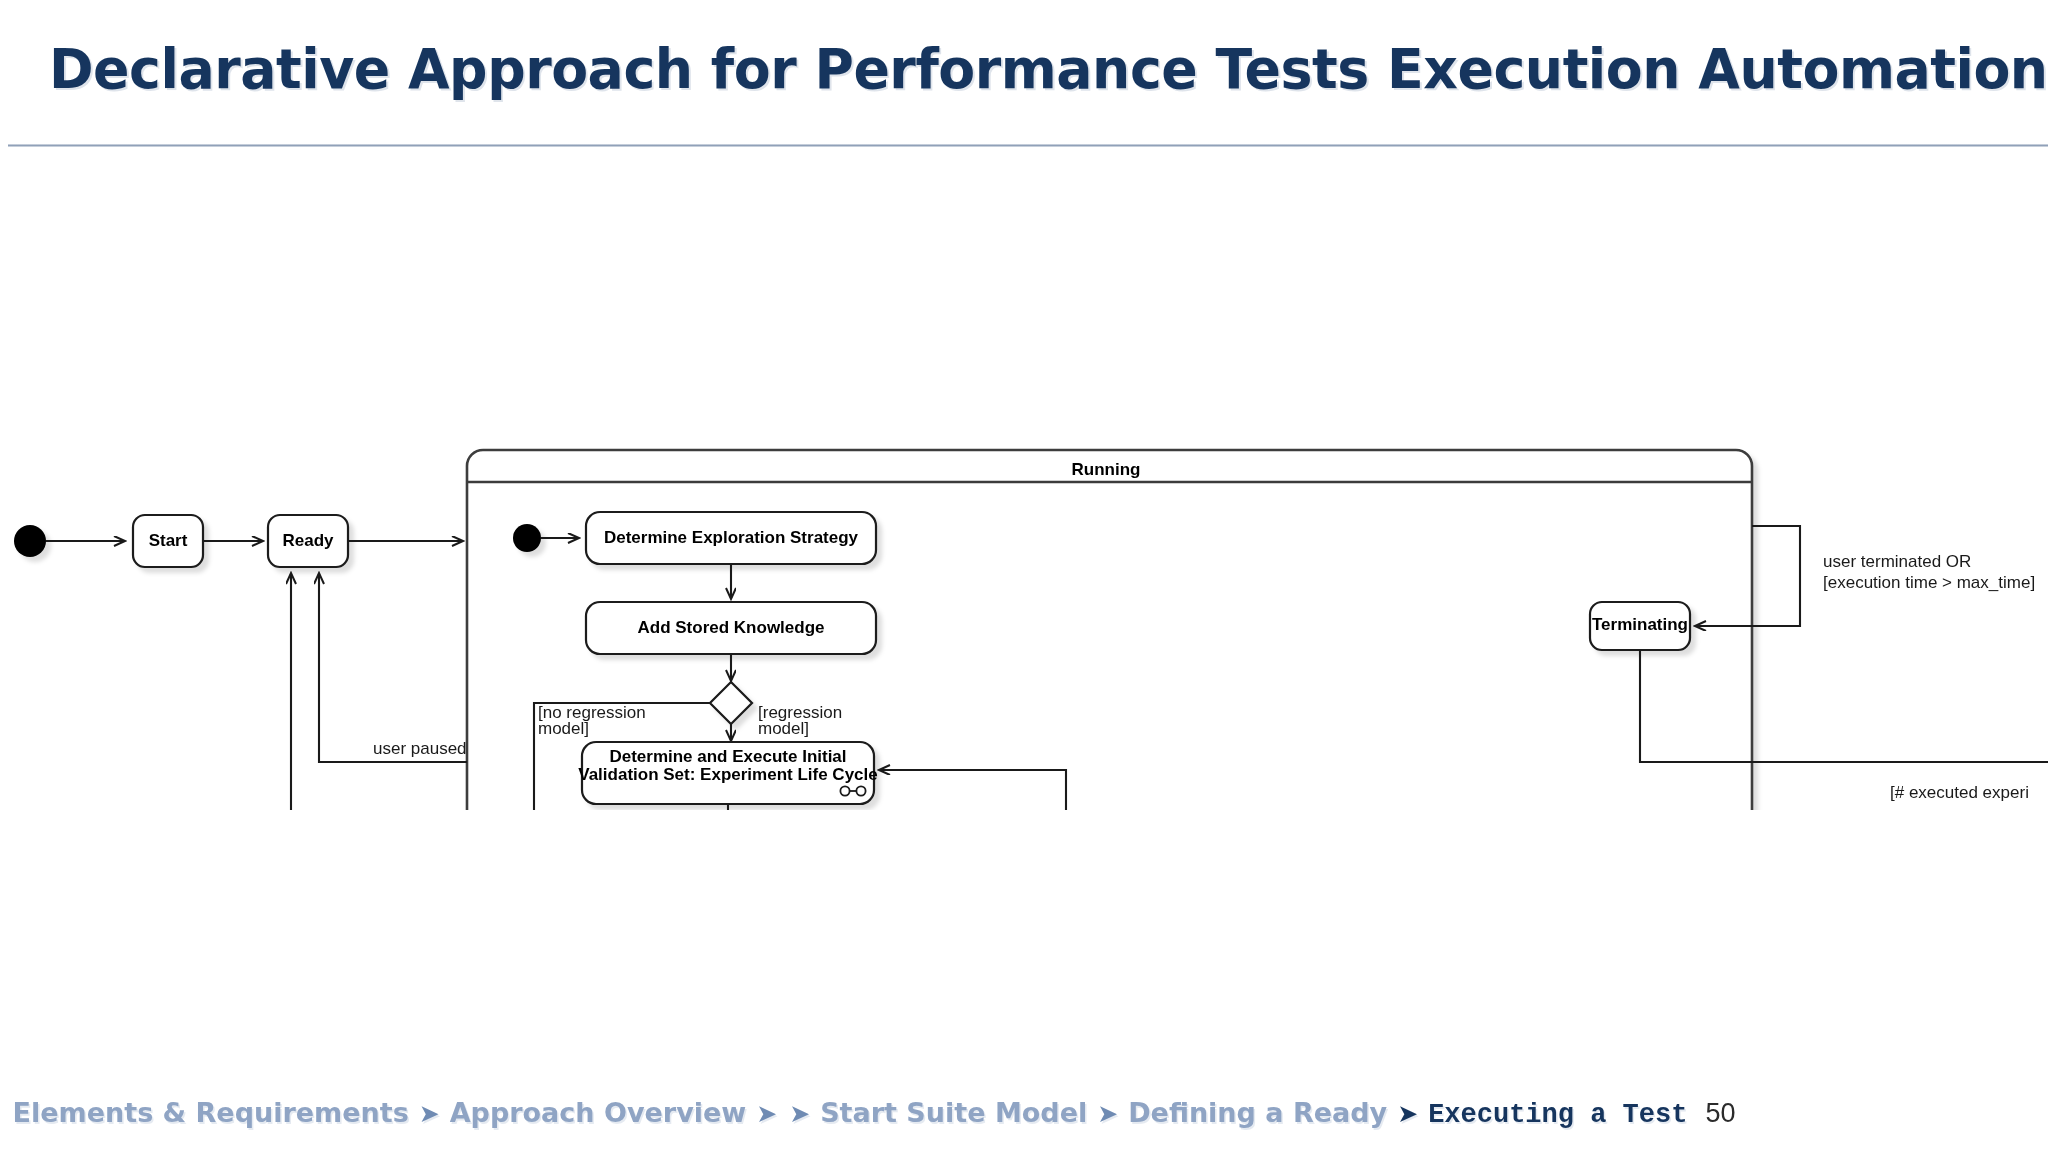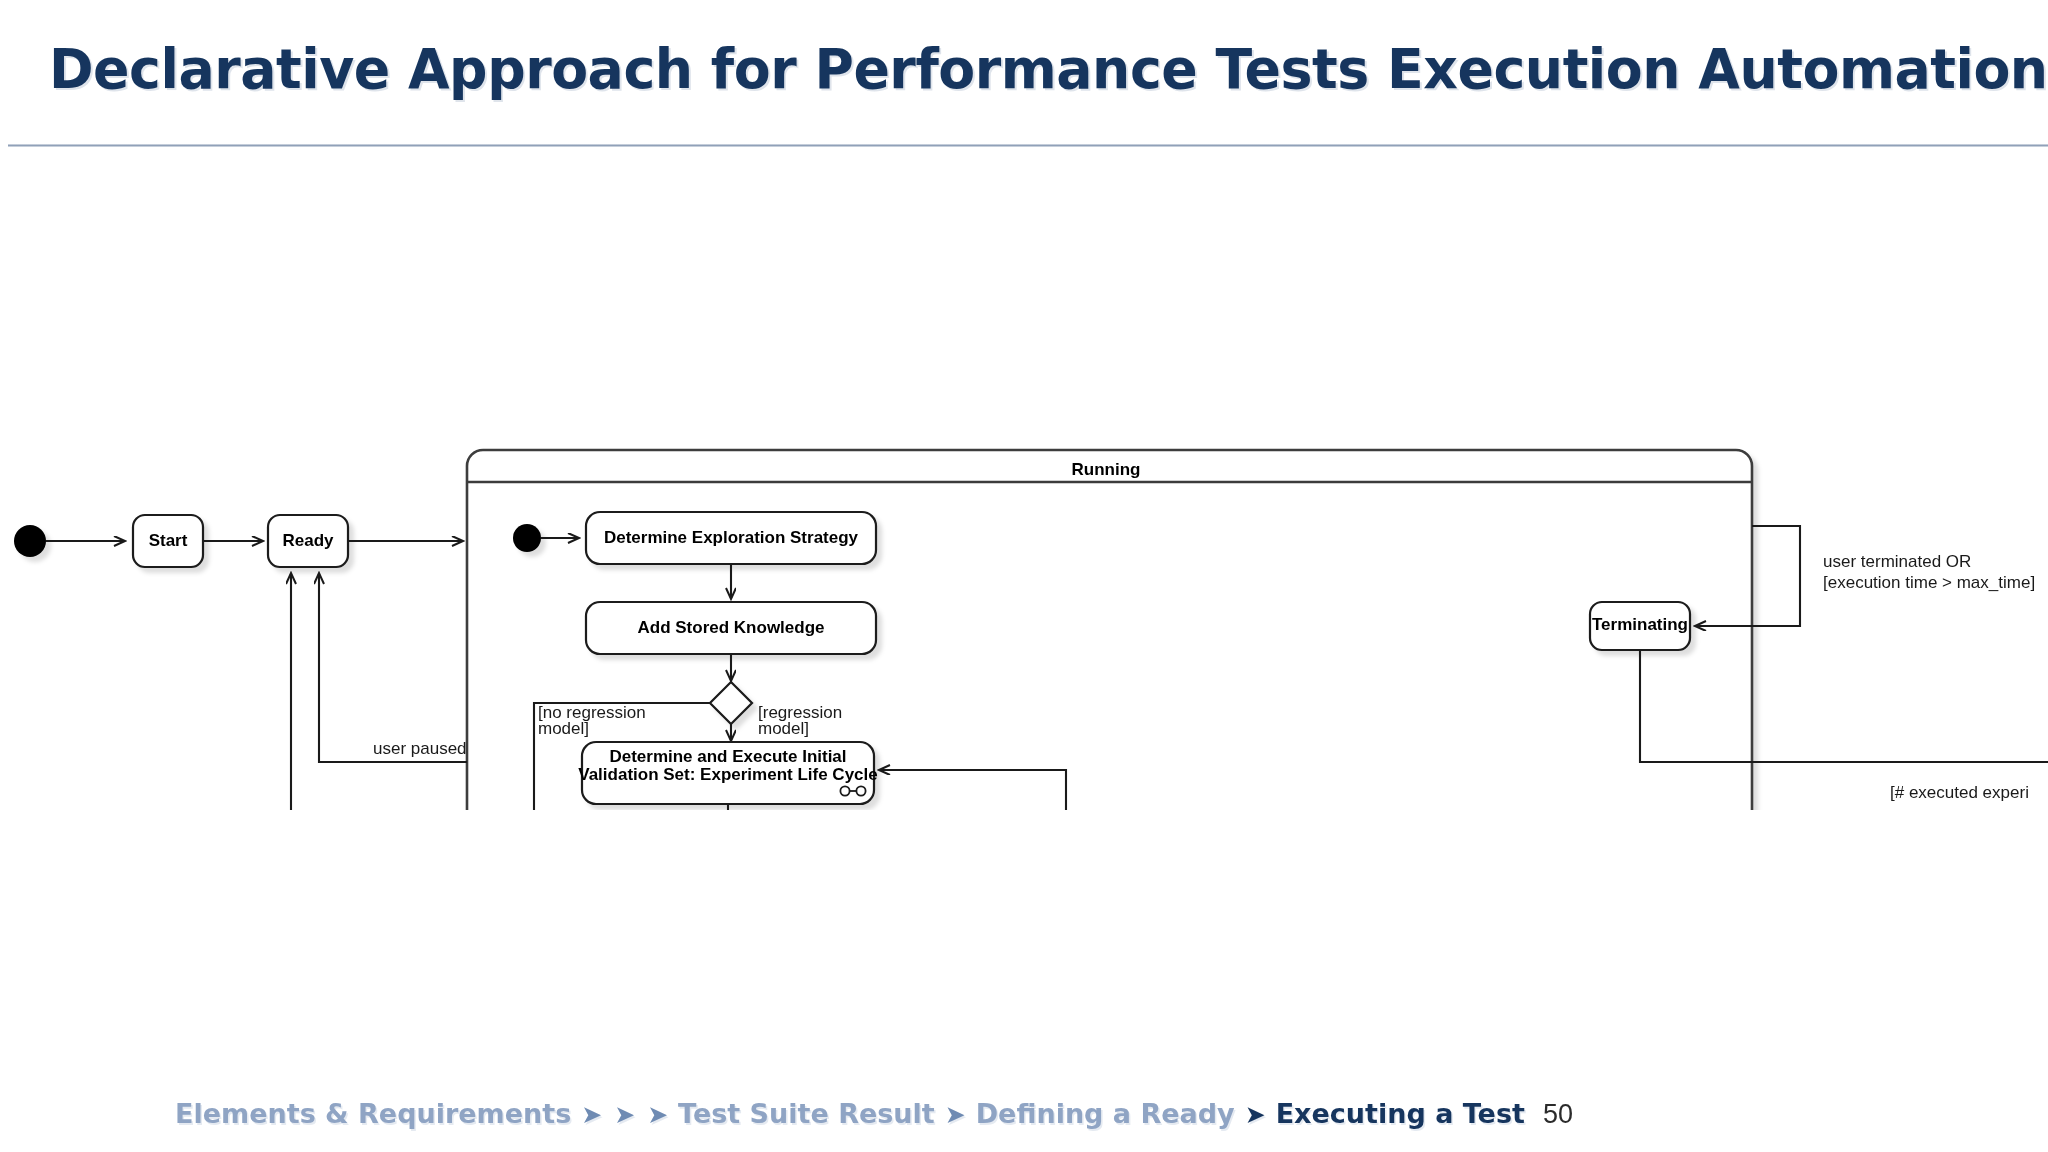--- a/index.html
+++ b/index.html
@@ -145,20 +145,21 @@
     font-size: 27px;
     white-space: nowrap;
   }
   .crumb {
     color: #8fa4c4;
     padding: 0 4px;
     text-shadow: 1.5px 1.5px 0 rgba(170,185,208,0.30);
   }
   .crumb.active {
     color: #16355e;
+    font-family: Liberation Mono, monospace;
   }
   .crumb-sep {
     color: #6f8bb3;
     font-size: 25px;
     padding: 0 6px;
     text-shadow: 1.5px 1.5px 0 rgba(170,185,208,0.30);
   }
   .crumb-sep.active {
     color: #16355e;
   }
@@ -310,23 +311,24 @@
       <path class="ln" d="M1640,480 L1640,592 L2048,592"></path>
 
       <text class="edge-label" x="1890" y="628">[# executed experi</text>
     </svg>
   </div>
 
   <div id="slide-footer">
     <div id="breadcrumb">
       <span class="crumb">Elements &amp; Requirements</span>
       <span class="crumb-sep">➤</span>
+      <span class="crumb">Approach Overview</span>
       <span class="crumb-sep">➤</span>
       <span class="crumb-sep">➤</span>
-      <span class="crumb">Test Suite Result</span>
+      <span class="crumb">Start Suite Model</span>
       <span class="crumb-sep">➤</span>
       <span class="crumb">Defining a Ready</span>
       <span class="crumb-sep active">➤</span>
       <span class="crumb active">Executing a Test</span>
       <span id="page-number">50</span>
     </div>
   </div>
 
 </div>
 

